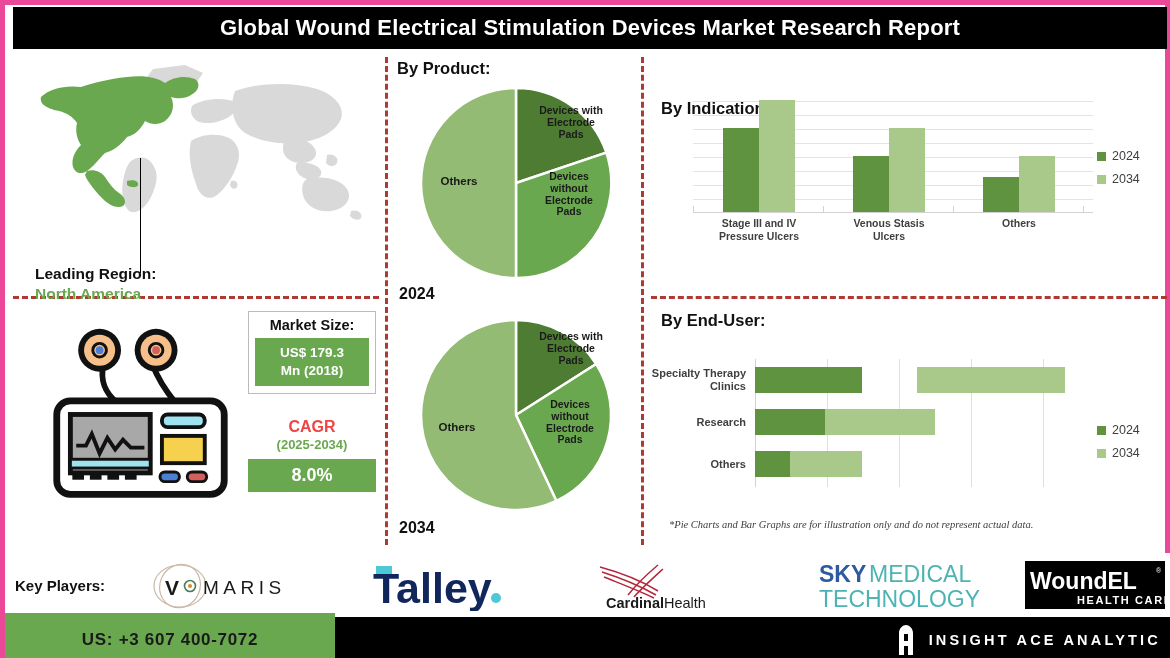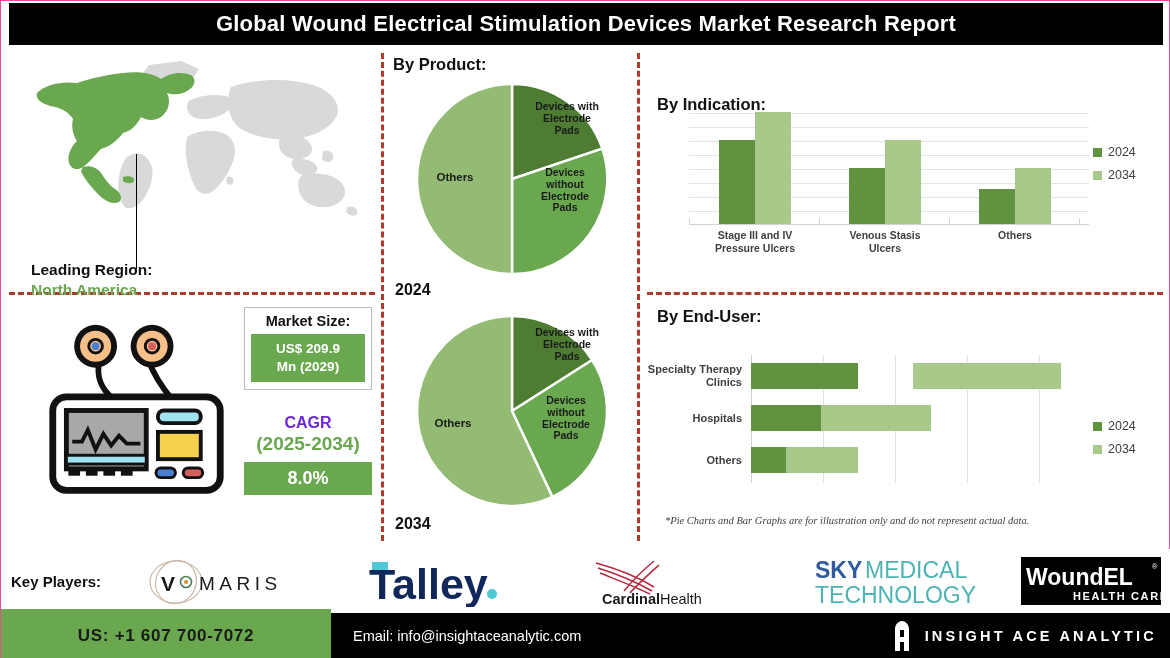--- a/index.html
+++ b/index.html
@@ -1,17 +1,17 @@
 <!DOCTYPE html>
 <html><head>
 <meta charset="utf-8">
 <style>
   html,body{margin:0;padding:0;background:#fff;}
   body{width:1170px;height:658px;font-family:"Liberation Sans",sans-serif;overflow:hidden;}
-  .page{position:relative;width:1170px;height:658px;background:#fff;box-sizing:border-box;border:1px solid #ec4899;}
+  .page{position:relative;width:1170px;height:658px;background:#fff;box-sizing:border-box;border:5px solid #ec4899;}
 
   
   .title-bar{position:absolute;left:8px;top:2px;width:1154px;height:42px;background:#000;display:flex;align-items:center;justify-content:center;}
   .title-bar .t{color:#fff;font-size:22px;font-weight:bold;letter-spacing:.2px;font-family:"Liberation Sans",sans-serif;}
 
   
   .panel-left{position:absolute;left:0px;top:48px;width:378px;height:490px;}
   .panel-mid{position:absolute;left:382px;top:48px;width:252px;height:490px;}
   .panel-right{position:absolute;left:640px;top:48px;width:530px;height:490px;}
 
@@ -29,33 +29,33 @@
 
   
   .device{position:absolute;left:38px;top:268px;width:195px;height:185px;}
   .device svg{width:100%;height:100%;}
 
   
   .ms-box{position:absolute;left:243px;top:258px;width:128px;border:1px solid #bbb;background:#fff;padding:5px 6px 7px 6px;box-sizing:border-box;text-align:center;}
   .ms-title{font-size:14.5px;font-weight:bold;color:#111;margin-bottom:5px;}
   .ms-val{background:#6aa84f;color:#fff;font-size:13.5px;font-weight:bold;line-height:1.35;padding:6px 2px;}
   .cagr-box{position:absolute;left:243px;top:365px;width:128px;text-align:center;}
-  .cagr-title{font-size:16px;font-weight:bold;color:#6d28d9;}
-  .cagr-years{font-size:19px;font-weight:bold;color:#6aa84f;margin-top:1px;}
+  .cagr-title{font-size:16px;font-weight:bold;color:#ef4444;}
+  .cagr-years{font-size:13px;font-weight:bold;color:#6aa84f;margin-top:1px;}
   .cagr-val{margin-top:7px;background:#6aa84f;color:#fff;font-size:18px;font-weight:bold;padding:6px 16px;}
 
   
   .sec-h{font-size:16.5px;font-weight:bold;color:#111;}
   .pie{position:relative;}
   .pie svg{display:block;}
   .pie-lab{position:absolute;font-size:10.5px;font-weight:bold;color:#1a1a1a;text-align:center;line-height:1.12;font-family:"Liberation Sans",sans-serif;}
   .pie-year{font-size:16px;font-weight:bold;color:#111;}
 
   
-  .colchart{position:absolute;left:48px;top:64px;width:400px;height:135px;}
+  .colchart{position:absolute;left:48px;top:48px;width:400px;height:135px;}
   .colchart .plot{position:absolute;left:0;top:0;width:100%;height:112px;}
   .grid-l{position:absolute;left:0;width:100%;height:1px;background:#e3e3e3;}
   .axis-l{position:absolute;left:0;bottom:0;width:100%;height:1px;background:#d2d2d2;}
   .col{position:absolute;bottom:1px;}
   .tickdiv{position:absolute;bottom:0;width:1px;height:7px;background:#d2d2d2;}
   .cat-lab{position:absolute;top:116px;font-size:10.5px;font-weight:bold;color:#3f3f3f;text-align:center;line-height:1.2;}
   .legend{position:absolute;font-size:12.5px;color:#404040;}
   .legend .row{display:flex;align-items:center;margin-bottom:9px;}
   .legend .sw{width:9px;height:9px;margin-right:6px;display:inline-block;}
 
@@ -165,22 +165,22 @@
             <rect x="48" y="158" width="12" height="5"></rect>
             <rect x="66" y="158" width="12" height="5"></rect>
             <rect x="84" y="158" width="12" height="5"></rect>
           </g>
       </svg>
     </div>
 
     <div class="ms-box">
       <div class="ms-title">Market Size:</div>
       <div class="ms-val">
-        <div>US$ 209.9</div>
-        <div>Mn (2029)</div>
+        <div>US$ 179.3</div>
+        <div>Mn (2018)</div>
       </div>
     </div>
 
     <div class="cagr-box">
       <div class="cagr-title">CAGR</div>
       <div class="cagr-years">(2025-2034)</div>
       <div class="cagr-val">8.0%</div>
     </div>
   </div>
 
@@ -274,21 +274,21 @@
       <div class="vgrid" style="left:216px;height:128px;"></div>
       <div class="vgrid" style="left:288px;height:128px;"></div>
 
       <div class="bar-row" style="top:8px;left:0;width:100%;justify-content:space-between;">
         <div class="bar-lab">Specialty Therapy<br>Clinics</div>
         <div class="bar-seg" style="width:107px;background:#5f9340;"></div>
         <div class="bar-seg" style="width:148px;background:#a8c98a;"></div>
       </div>
 
       <div class="bar-row" style="top:50px;left:0;width:100%;">
-        <div class="bar-lab">Hospitals</div>
+        <div class="bar-lab">Research</div>
         <div class="bar-seg" style="width:70px;background:#5f9340;"></div>
         <div class="bar-seg" style="width:110px;background:#a8c98a;"></div>
       </div>
 
       <div class="bar-row" style="top:92px;left:0;width:100%;">
         <div class="bar-lab">Others</div>
         <div class="bar-seg" style="width:35px;background:#5f9340;"></div>
         <div class="bar-seg" style="width:72px;background:#a8c98a;"></div>
       </div>
     </div>
@@ -357,23 +357,22 @@
         <text x="131" y="12" font-family="Liberation Sans, sans-serif" font-size="7" fill="#fff">®</text>
         <text x="52" y="43" font-family="Liberation Sans, sans-serif" font-size="11" font-weight="bold" letter-spacing="1.6" fill="#fff">HEALTH CARE</text>
       </svg>
     </div>
   </div>
 
   <div class="greenline"></div>
 
   <div class="footer">
     <div class="foot-green">
-      <span>US: +1 607 700-7072</span>
-    </div>
-    <div class="foot-email">Email: info@insightaceanalytic.com</div>
+      <span>US: +3 607 400-7072</span>
+    </div>
     <div class="foot-brand">
       <svg width="22" height="32" viewBox="0 0 22 32" xmlns="http://www.w3.org/2000/svg">
         <path d="M4 31 L4 9 C4 4 8 1 11 1 C14 1 18 4 18 9 L18 31 L13 31 L13 22 L9 22 L9 31 Z" fill="#fff"></path>
         <rect x="9" y="10" width="4" height="7" fill="#000"></rect>
       </svg>
       <span class="bm">INSIGHT ACE ANALYTIC</span>
     </div>
   </div>
 
 </div>

